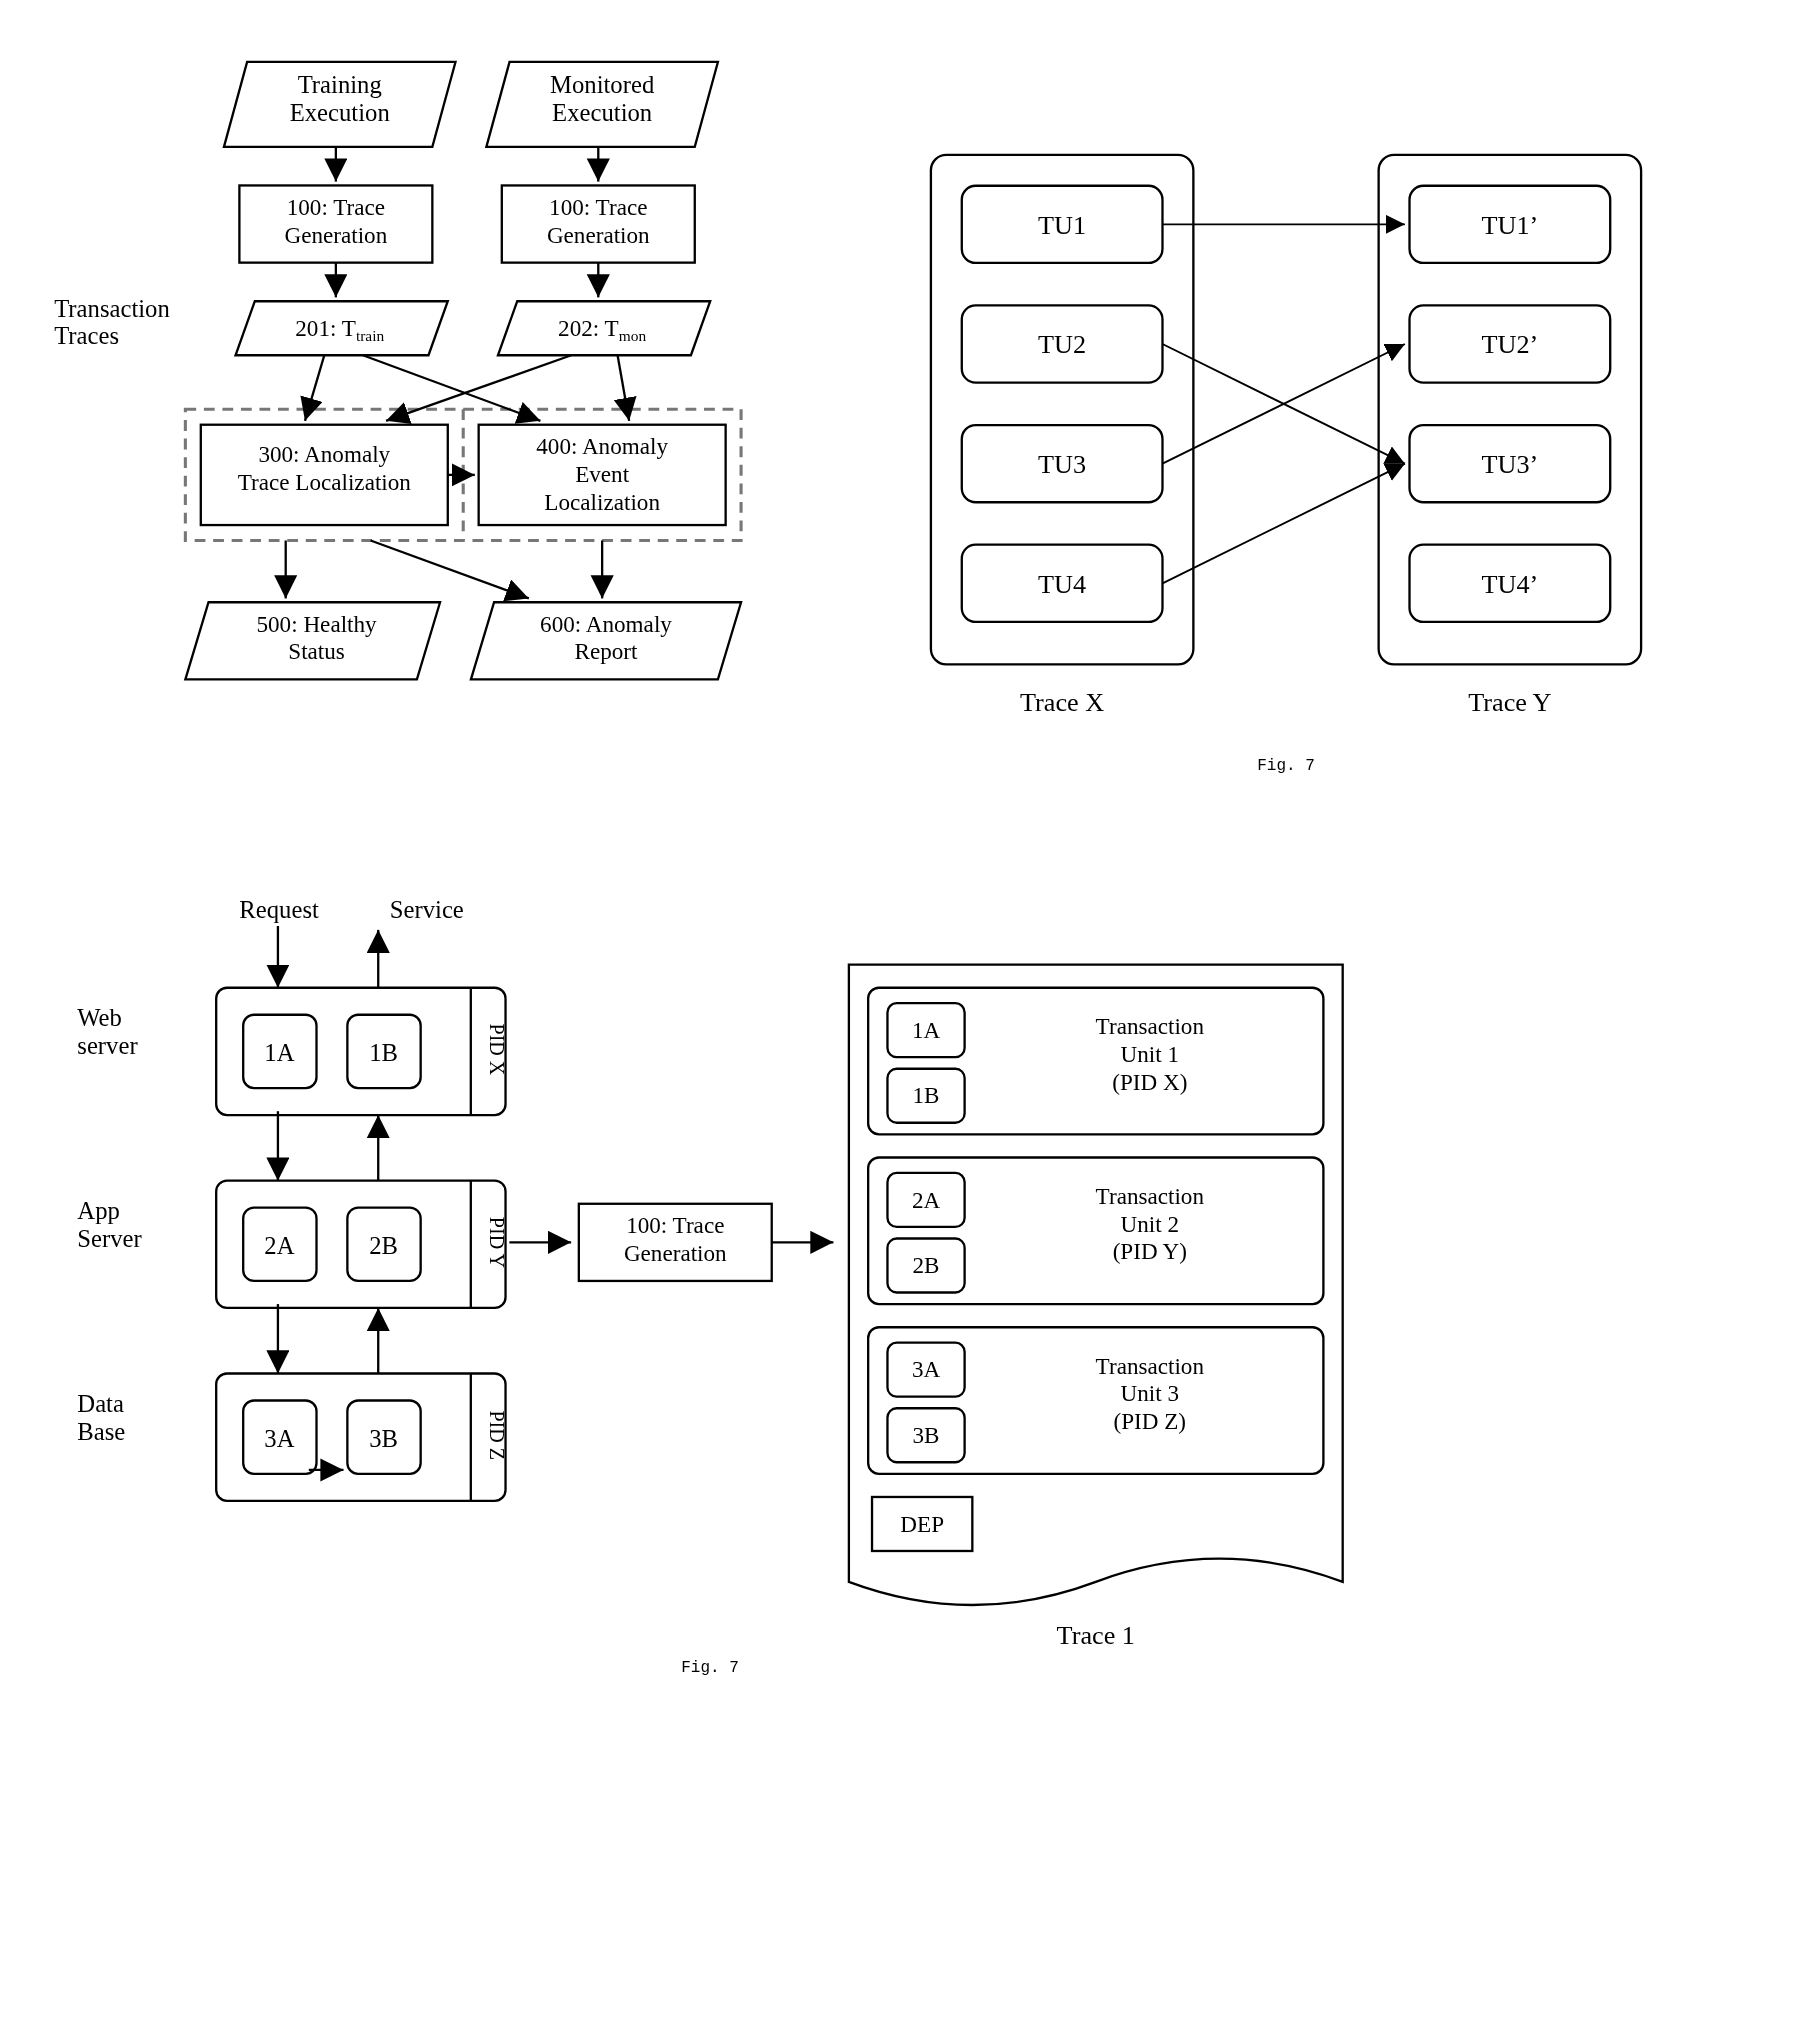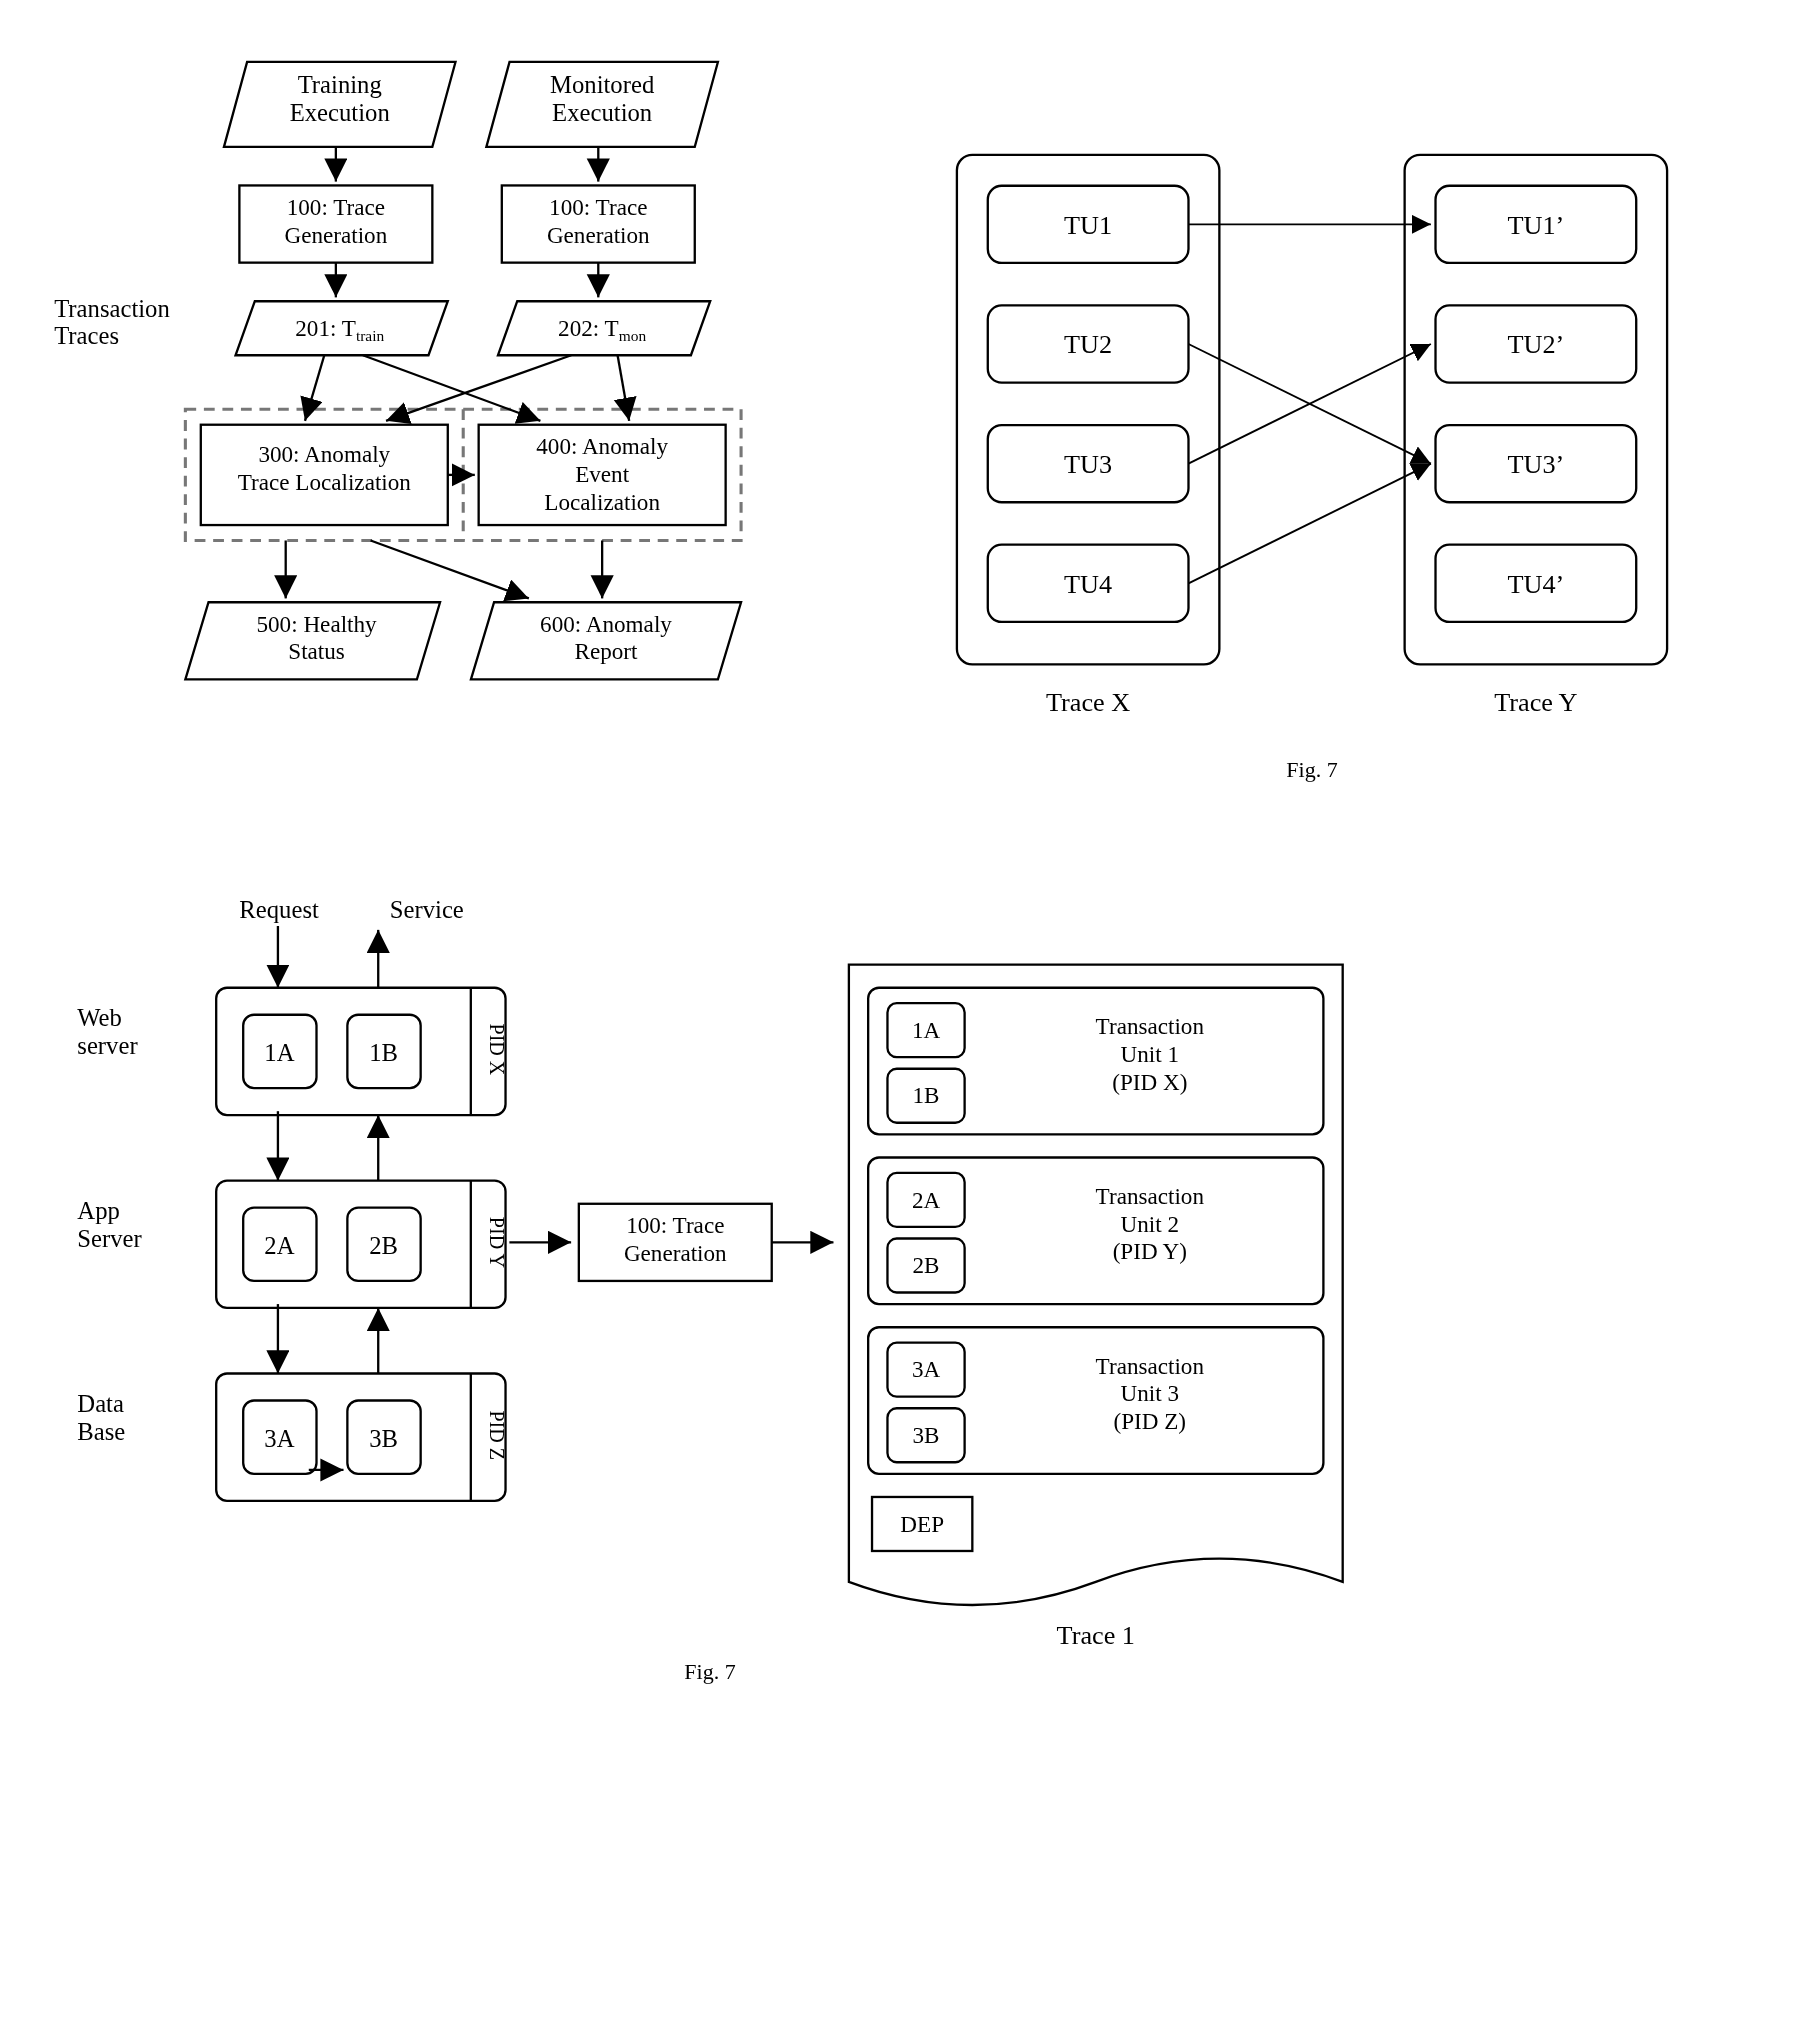--- a/index.html
+++ b/index.html
@@ -3,29 +3,29 @@
 <meta charset="utf-8">
 <style>
   body {
     font-family: "Times New Roman", serif;
     background: #fff;
     margin: 0;
     padding: 31px;
   }
   svg { display:block; }
   .caption {
-    font-family: Liberation Serif, serif;
-    font-size: 22px;
+    font-family: Liberation Mono, monospace;
+    font-size: 16px;
     text-align: center;
   }
 </style>
 </head>
 <body>
 
-<div style="display:flex; gap:46px; align-items:flex-start; margin-bottom:69px;">
+<div style="display:flex; gap:20px; align-items:flex-start; margin-bottom:69px;">
 
   <div>
     <svg width="849" height="772" viewBox="0 0 1100 1000">
       <defs>
         <marker id="arrow" markerWidth="12" markerHeight="12" refX="10" refY="5" orient="auto">
           <path d="M0,0 L10,5 L0,10 z" fill="#000"></path>
         </marker>
       </defs>
 
       <g>

